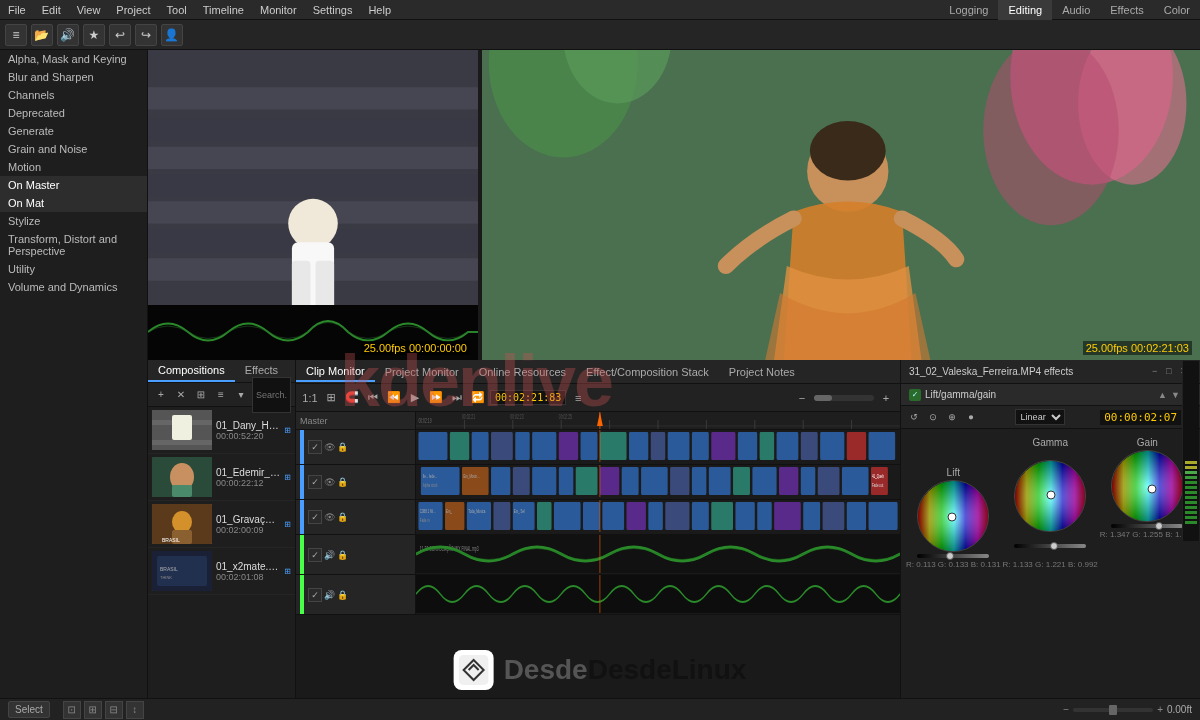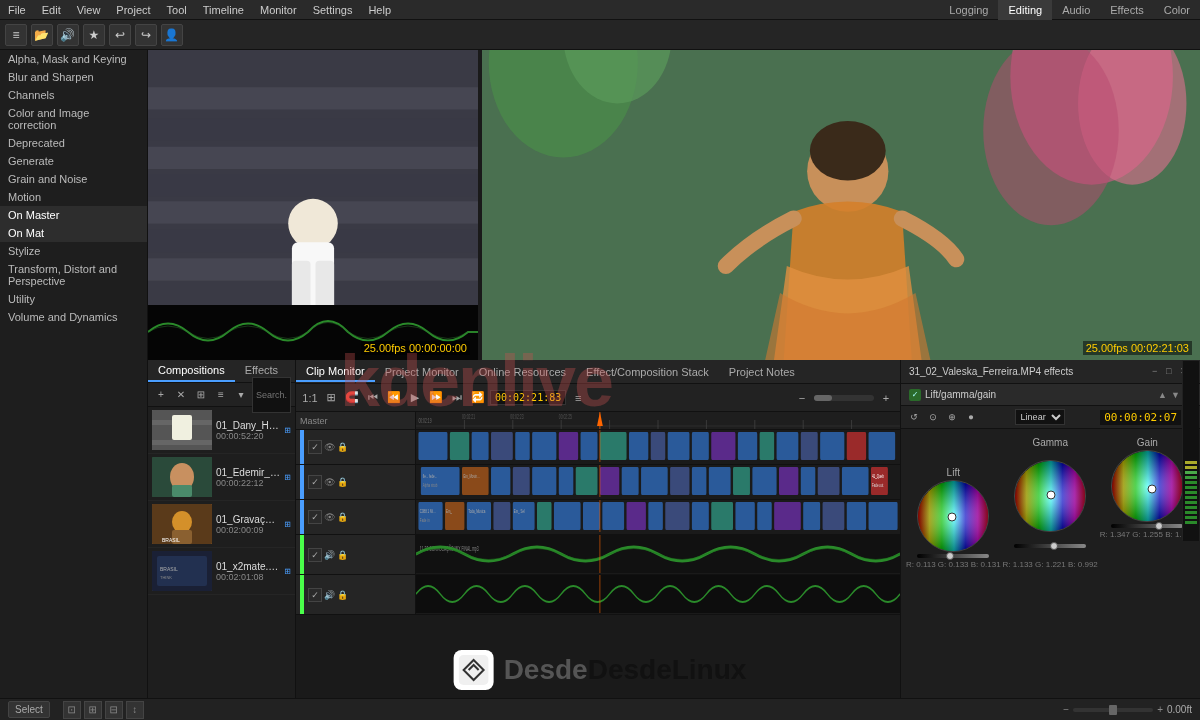--- a/index.html
+++ b/index.html
@@ -464,21 +464,20 @@
   <div class="toolbar-btn">↪</div>
   <div class="toolbar-btn">👤</div>
 </div>
 
 <div class="main-layout">
 
   <div class="left-panel">
     <div class="left-panel-item">Alpha, Mask and Keying</div>
     <div class="left-panel-item">Blur and Sharpen</div>
     <div class="left-panel-item">Channels</div>
-    <div class="left-panel-item">Color and Image correction</div>
     <div class="left-panel-item">Deprecated</div>
     <div class="left-panel-item">Generate</div>
     <div class="left-panel-item">Grain and Noise</div>
     <div class="left-panel-item">Motion</div>
     <div class="left-panel-item active">On Master</div>
     <div class="left-panel-item active">On Mat</div>
     <div class="left-panel-item">Stylize</div>
     <div class="left-panel-item">Transform, Distort and Perspective</div>
     <div class="left-panel-item">Utility</div>
     <div class="left-panel-item">Volume and Dynamics</div>

